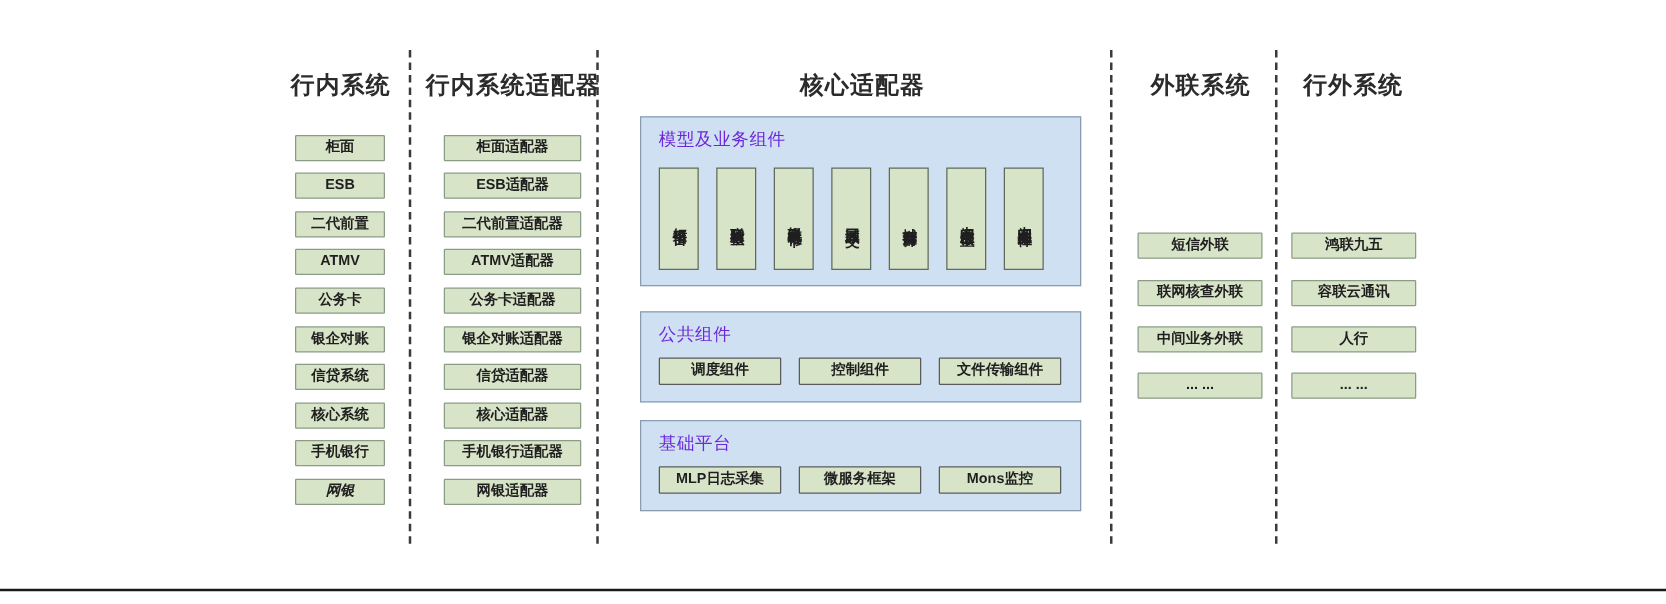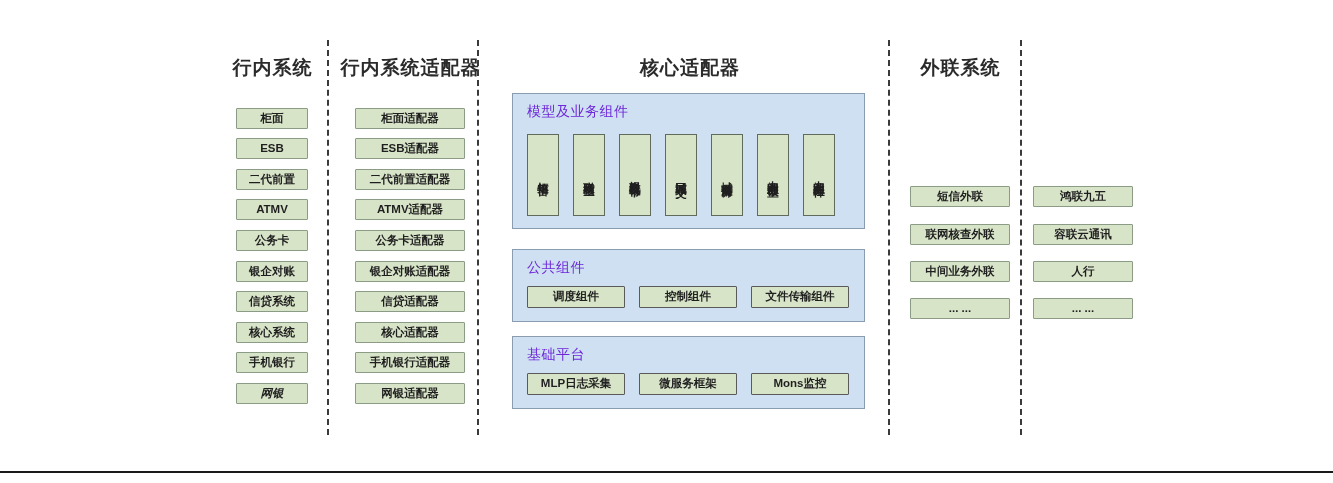--- a/index.html
+++ b/index.html
@@ -114,20 +114,21 @@
 <div id="canvas">
 
   <div class="col-title" style="left:200px; top:55px; width:145px;">行内系统</div>
 
   <div class="col-title" style="left:338px; top:55px; width:145px;">行内系统适配器</div>
 
   <div class="col-title" style="left:610px; top:55px; width:160px;">核心适配器</div>
 
   <div class="col-title" style="left:888px; top:55px; width:145px;">外联系统</div>
 
+  <div class="col-title" style="left:1010px; top:55px; width:145px;">行外系统</div>
 
   <div class="divider" style="left:327px;"></div>
   <div class="divider" style="left:477px;"></div>
   <div class="divider" style="left:888px;"></div>
   <div class="divider" style="left:1020px;"></div>
 
   <div class="node" style="left:236px; top:108px; width:72px; height:21px;">柜面</div>
   <div class="node" style="left:236px; top:138px; width:72px; height:21px;">ESB</div>
   <div class="node" style="left:236px; top:169px; width:72px; height:21px;">二代前置</div>
   <div class="node" style="left:236px; top:199px; width:72px; height:21px;">ATMV</div>

